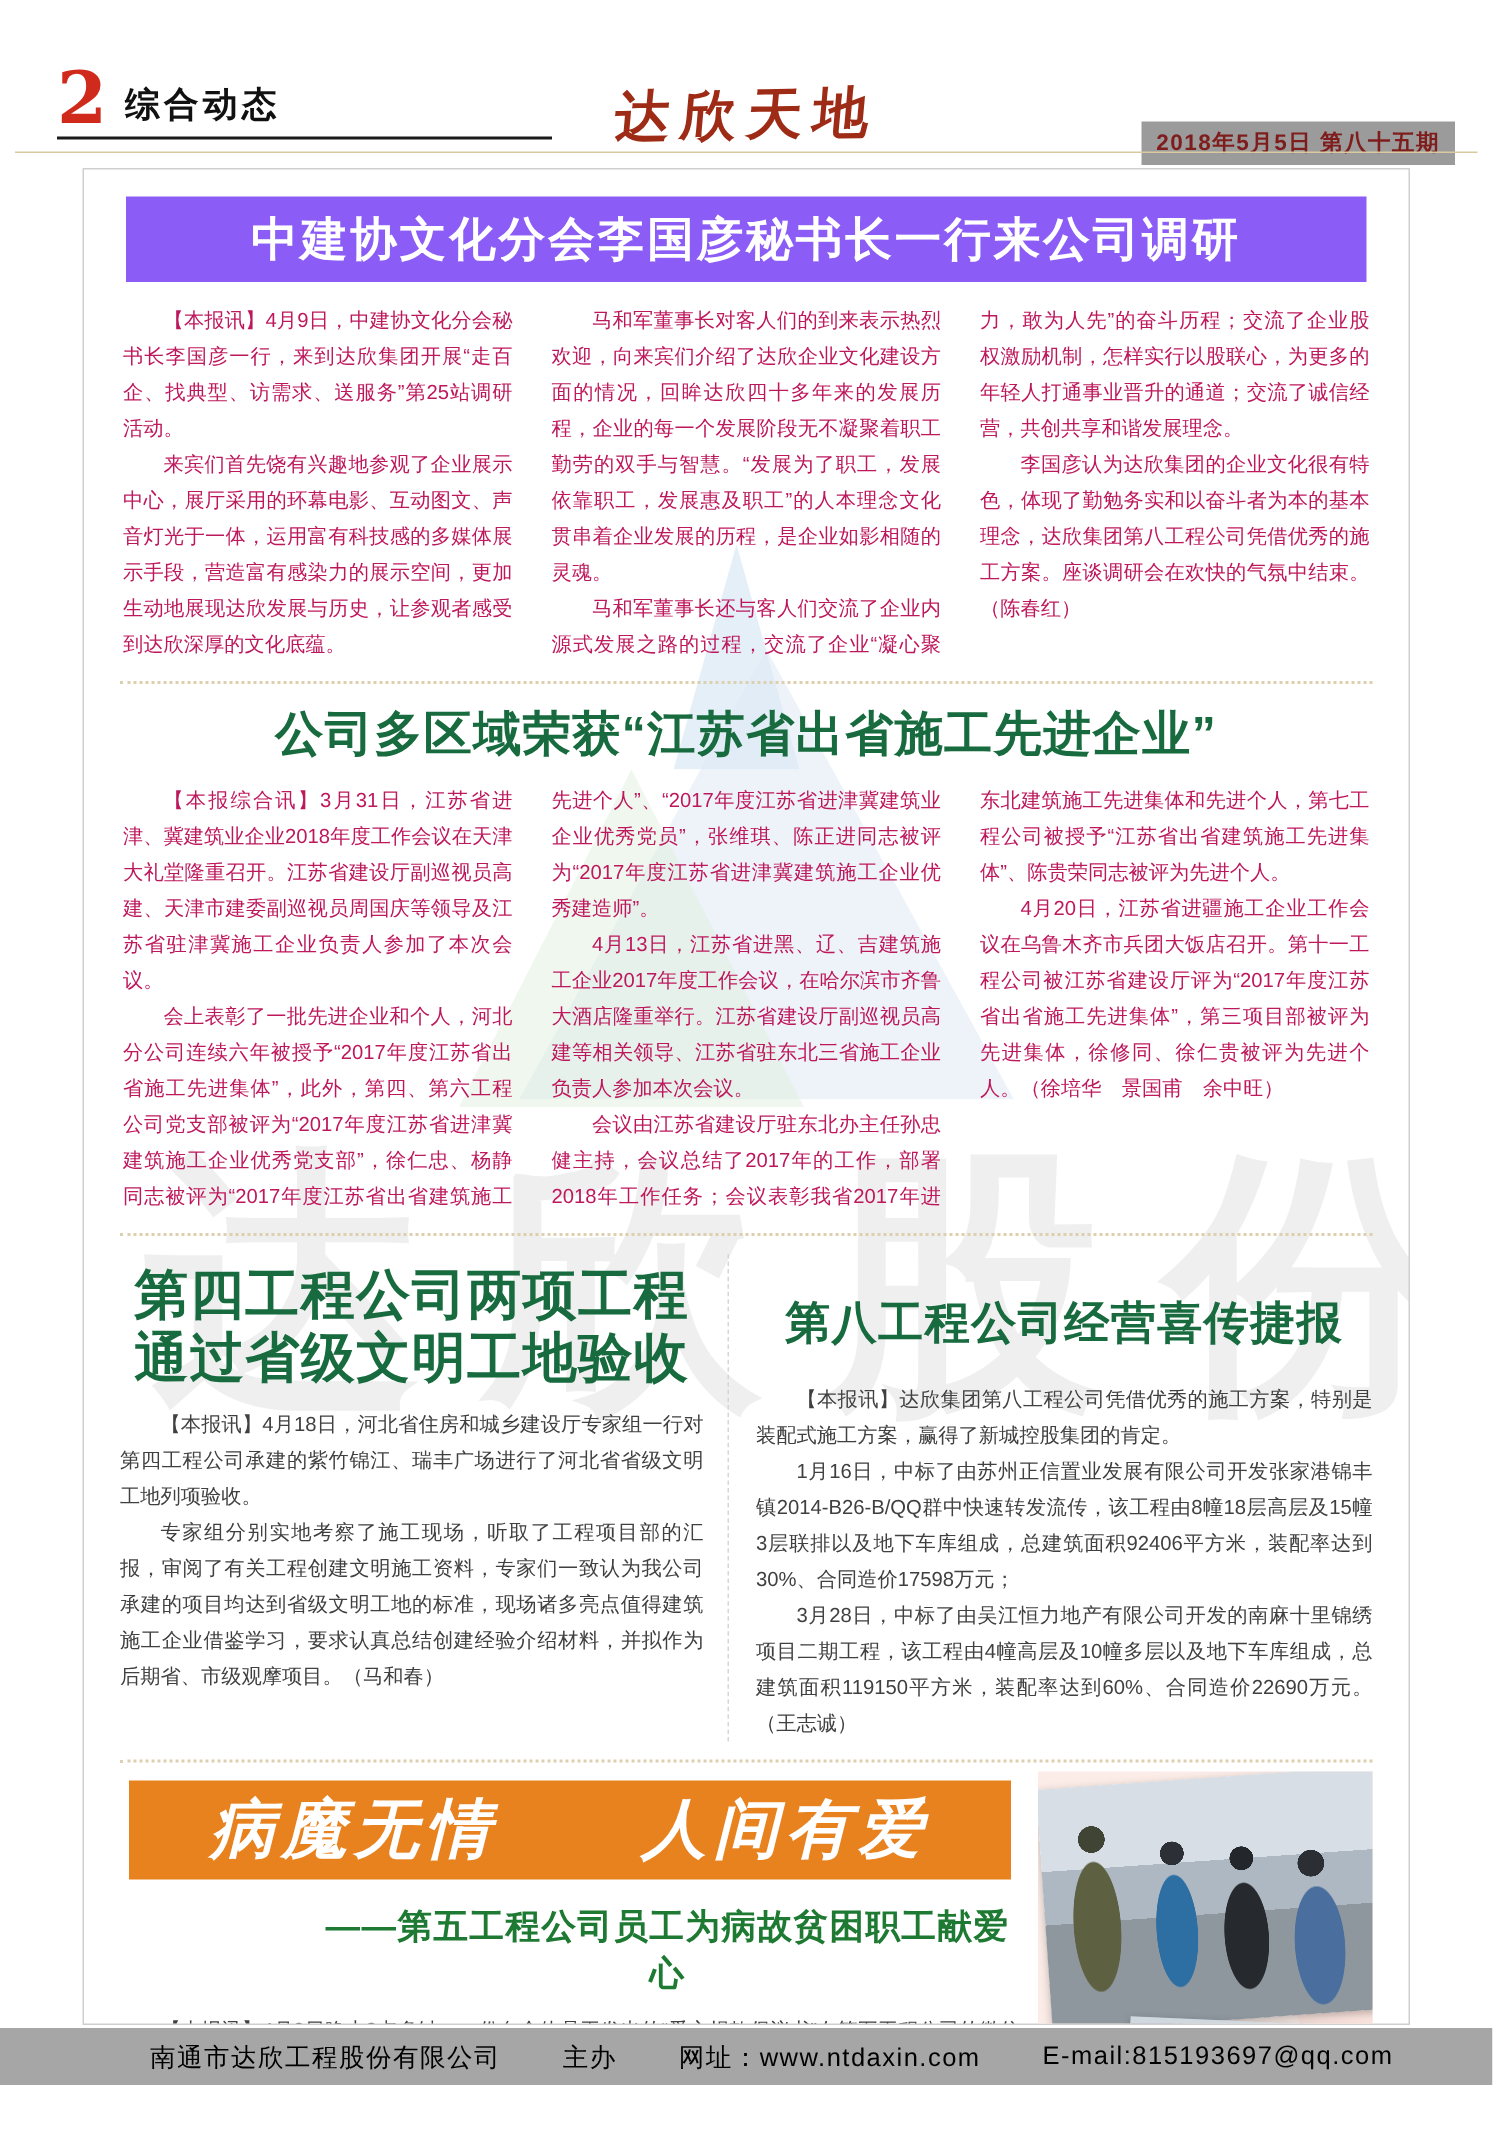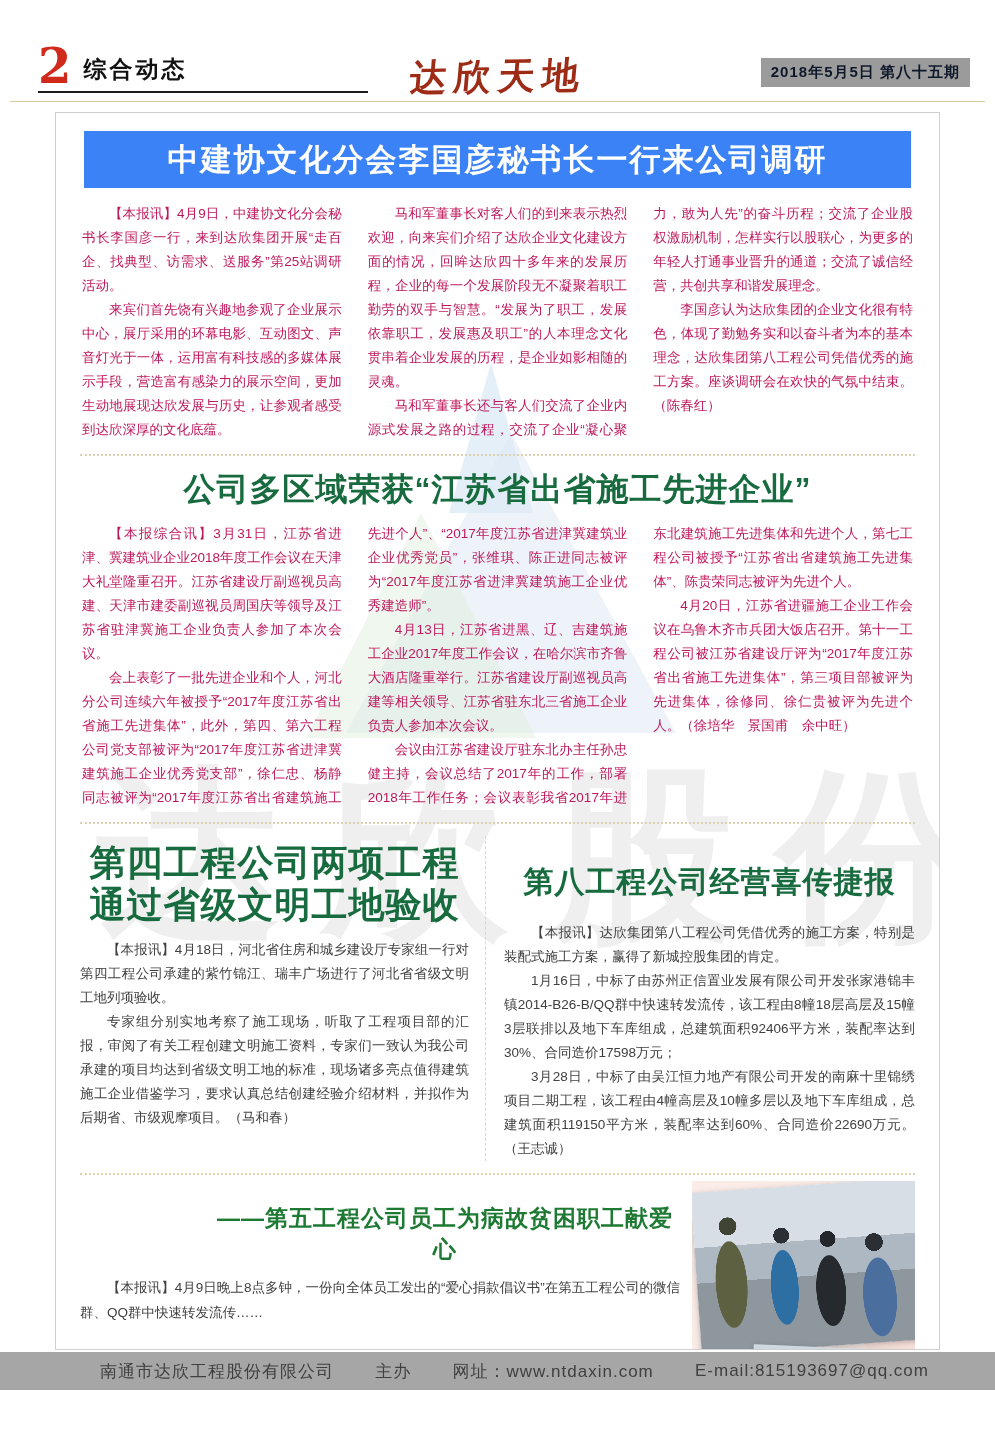--- a/index.html
+++ b/index.html
@@ -19,40 +19,40 @@
     color:#cf2a1b;font-size:48px;font-weight:bold;line-height:.78;
     font-family:"DejaVu Serif","Liberation Serif",serif;
   }
   .section-title{font-size:23px;font-weight:bold;color:#111;letter-spacing:3px;}
   .masthead{
     position:absolute;left:50%;top:52px;transform:translateX(-50%) skewX(-6deg) rotate(-1deg);
     color:#9e2b15;font-size:37px;font-weight:bold;letter-spacing:7px;
     font-family:"DejaVu Serif","Liberation Serif",serif;white-space:nowrap;
   }
   .issue-box{
-    position:absolute;right:25px;top:58px;background:#9b9b9b;color:#0f172a;
+    position:absolute;right:25px;top:81px;background:#9b9b9b;color:#7f1d1d;
     font-size:15px;font-weight:bold;padding:5px 10px;letter-spacing:1px;
   }
   .gold-line{position:absolute;left:10px;right:10px;top:101px;border-top:1px solid #d8c9a0;}
   
   .frame{
     position:absolute;left:55px;right:55px;top:112px;height:1238px;
     border:1px solid #cfcfcf;box-sizing:border-box;
     padding:18px 24px 10px 24px;overflow:hidden;
   }
   .frame > *{position:relative;z-index:2;}
   .wm{position:absolute;z-index:1 !important;pointer-events:none;}
   .wm-tri{clip-path:polygon(50% 0,100% 100%,0 100%);}
   .wm-text{
     font-size:185px;font-weight:bold;letter-spacing:42px;white-space:nowrap;
     color:rgba(140,140,140,.14);font-family:"DejaVu Serif",serif;
   }
   
   .banner-teal{
-    background:#3b82f6;margin:0 4px;height:57px;
+    background:#8b5cf6;margin:0 4px;height:57px;
     display:flex;align-items:center;justify-content:center;
     color:#fff;font-size:31px;font-weight:bold;letter-spacing:2px;
   }
   .headline-green{
     color:#176b3e;font-weight:bold;text-align:center;letter-spacing:1px;
     font-size:32px;margin:12px 0 10px 0;
   }
   
   .cols3{
     column-count:3;column-gap:26px;text-align:justify;
@@ -113,21 +113,21 @@
       radial-gradient(ellipse 14px 40px at 44% 62%, #2e6fa3 0 97%, transparent 100%),
       radial-gradient(circle 8px  at 62% 24%, #23262b 0 98%, transparent 100%),
       radial-gradient(ellipse 14px 38px at 62% 58%, #34383e 0 97%, transparent 100%),
       radial-gradient(circle 9px  at 82% 30%, #2b2e33 0 98%, transparent 100%),
       radial-gradient(ellipse 16px 46px at 82% 66%, #26292e 0 97%, transparent 100%),
       linear-gradient(180deg, #cfd7df 0 30%, #b4bdc6 30% 52%, #878e95 52% 100%);
   }
   
   .footer{
     position:absolute;left:0;right:0;bottom:47px;height:38px;background:#a6a6a6;
-    display:flex;align-items:center;color:#404040;font-size:17px;
+    display:flex;align-items:center;color:#000000;font-size:17px;
     padding:0 66px 0 100px;box-sizing:border-box;justify-content:space-between;
     letter-spacing:1px;
   }
 </style>
 </head>
 <body>
 
 <div class="header">
   <div class="brand">
     <span class="page-num">2</span>
@@ -187,20 +187,23 @@
         <p class="para">1月16日，中标了由苏州正信置业发展有限公司开发张家港锦丰镇2014-B26-B/QQ群中快速转发流传，该工程由8幢18层高层及15幢3层联排以及地下车库组成，总建筑面积92406平方米，装配率达到30%、合同造价17598万元；</p>
         <p class="para">3月28日，中标了由吴江恒力地产有限公司开发的南麻十里锦绣项目二期工程，该工程由4幢高层及10幢多层以及地下车库组成，总建筑面积119150平方米，装配率达到60%、合同造价22690万元。（王志诚）</p>
       </div>
     </div>
   </div>
 
   <hr class="sep">
 
   <div class="five">
     <div class="five-left">
+      <div class="banner-orange">
+        <span>病魔无情　　人间有爱</span>
+      </div>
       <div class="five-sub">——第五工程公司员工为病故贫困职工献爱心</div>
       <div class="five-text">
         <p class="para">【本报讯】4月9日晚上8点多钟，一份向全体员工发出的“爱心捐款倡议书”在第五工程公司的微信群、QQ群中快速转发流传……</p>
 
       </div>
     </div>
     <div class="photos">
       <div class="photo photo1"></div>
       <div class="photo photo2"></div>
     </div>

